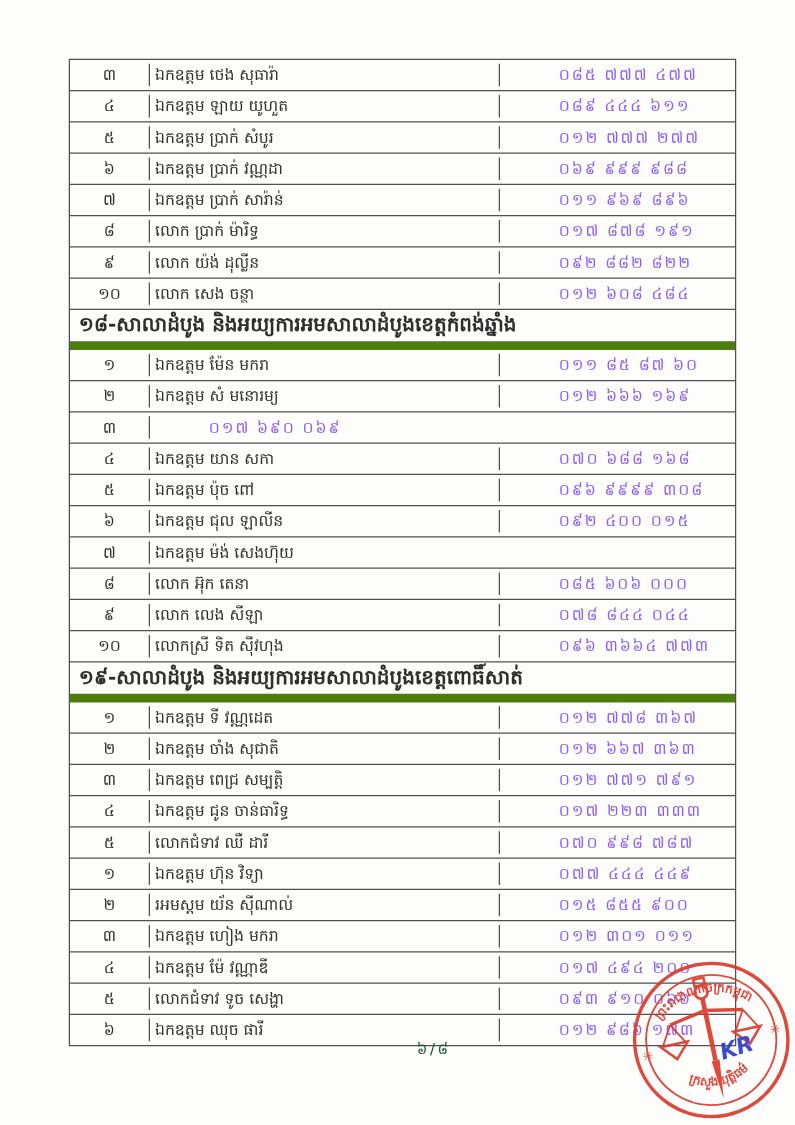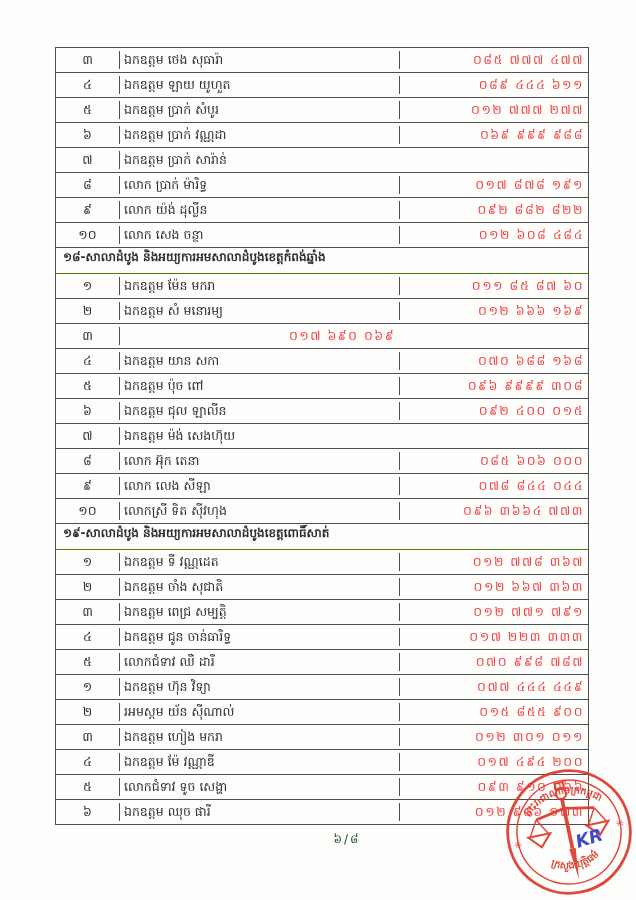--- a/index.html
+++ b/index.html
@@ -25,27 +25,27 @@
   }
   .t-row:last-child{border-bottom:none;}
   .cell{
     font-size:12.5px;
     line-height:1.15;
     padding:2px 4px;
     overflow:hidden;white-space:nowrap;
   }
   .cell.no{text-align:center;}
   .cell.name{border-left:1px solid #4f4f4f;text-align:left;}
-  .cell.phone{border-left:1px solid #4f4f4f;text-align:right;letter-spacing:1.5px;color:#ef4444;padding-left:47px;}
+  .cell.phone{border-left:1px solid #4f4f4f;text-align:left;letter-spacing:1.5px;color:#8b5cf6;padding-left:47px;}
   .t-sec{
     display:block;
-    border-bottom:1px solid #4d7c0f;
+    border-bottom:7px solid #4d7c0f;
     min-height:21px;
     font-weight:bold;
-    font-size:12px;
+    font-size:16px;
     padding:2px 4px 2px 7px;
     line-height:1.3;
     white-space:nowrap;overflow:hidden;
   }
   .page-number{
     position:absolute;left:55px;top:831px;width:584px;
     text-align:center;font-size:12px;color:#14532d;letter-spacing:2px;
   }
   .stamp{
     position:absolute;left:504px;top:767px;width:130px;height:130px;
@@ -77,20 +77,21 @@
         <div class="cell phone">០១២ ៧៧៧ ២៧៧</div>
       </div>
       <div class="t-row">
         <div class="cell no">៦</div>
         <div class="cell name">ឯកឧត្តម ប្រាក់ វណ្ណដា</div>
         <div class="cell phone">០៦៩ ៩៩៩ ៩៨៨</div>
       </div>
       <div class="t-row">
         <div class="cell no">៧</div>
         <div class="cell name">ឯកឧត្តម ប្រាក់ សារ៉ាន់</div>
+        <div class="cell phone">០១១ ៩៦៩ ៨៩៦</div>
       </div>
       <div class="t-row">
         <div class="cell no">៨</div>
         <div class="cell name">លោក ប្រាក់ ម៉ារិទ្ធ</div>
         <div class="cell phone">០១៧ ៨៧៨ ១៩១</div>
       </div>
       <div class="t-row">
         <div class="cell no">៩</div>
         <div class="cell name">លោក យ៉ង់ ដុល្លីន</div>
         <div class="cell phone">០៩២ ៨៨២ ៨២២</div>

